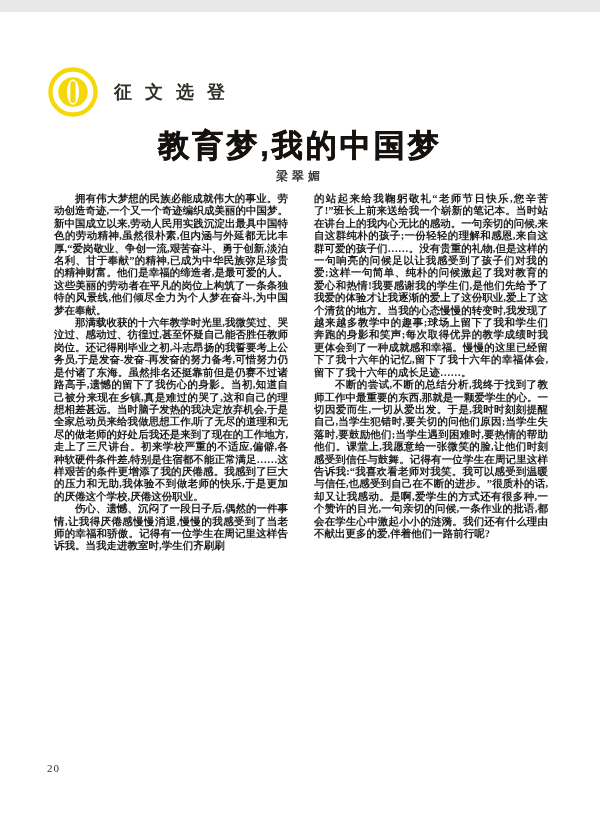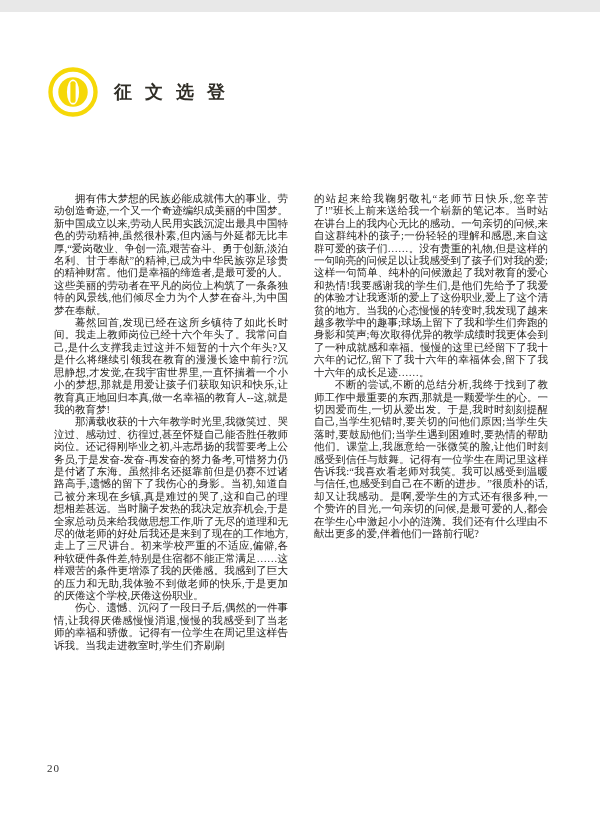--- a/index.html
+++ b/index.html
@@ -55,20 +55,21 @@
     font-size:12px;
     font-weight:bold;
     letter-spacing:4px;
     color:#3a3633;
   }
   .columns{
     position:absolute;top:181px;left:54px;
     width:494px;height:570px;
     display:flex;gap:26px;
     overflow:hidden;
+    font-weight:bold;
   }
   .col{
     flex:1 1 0;
     font-size:10.5px;
     line-height:12.4px;
     text-align:justify;
     color:var(--body-text);
   }
   .para{text-indent:2em;}
   .col-right .para:first-child{text-indent:0;}
@@ -88,30 +89,33 @@
   <div class="page-header">
     <svg class="emblem" viewBox="0 0 60 60" aria-hidden="true">
       <circle class="emblem-stroke" cx="30" cy="30" r="26" stroke-width="5"></circle>
       <circle class="emblem-fill" cx="30" cy="30" r="17"></circle>
       <ellipse class="emblem-hole" cx="30" cy="30" rx="7" ry="14.5"></ellipse>
       <rect class="emblem-fill" x="27" y="17.5" width="6" height="25" rx="2.5"></rect>
     </svg>
     <span class="badge-text">征文选登</span>
   </div>
 
+  <div class="title-wrap">
+    <h1 class="article-title">教育梦,我的中国梦</h1>
+  </div>
 
+  <div class="article-author">梁翠媚</div>
 
   <div class="columns">
     <div class="col col-left">
         <p class="para">拥有伟大梦想的民族必能成就伟大的事业。劳动创造奇迹,一个又一个奇迹编织成美丽的中国梦。新中国成立以来,劳动人民用实践沉淀出最具中国特色的劳动精神,虽然很朴素,但内涵与外延都无比丰厚,“爱岗敬业、争创一流,艰苦奋斗、勇于创新,淡泊名利、甘于奉献”的精神,已成为中华民族弥足珍贵的精神财富。他们是幸福的缔造者,是最可爱的人。这些美丽的劳动者在平凡的岗位上构筑了一条条独特的风景线,他们倾尽全力为个人梦在奋斗,为中国梦在奉献。</p>
-        <p class="para">蓦然回首,发现已经在这所乡镇待了如此长时间。我走上教师岗位已经十六个年头了。我常问自己,是什么支撑我走过这并不短暂的十六个年头?又是什么将继续引领我在教育的漫漫长途中前行?沉思静想,才发觉,在我宇宙世界里,一直怀揣着一个小小的梦想,那就是用爱让孩子们获取知识和快乐,让教育真正地回归本真,做一名幸福的教育人--这,就是我的教育梦!</p>
         <p class="para">那满载收获的十六年教学时光里,我微笑过、哭泣过、感动过、彷徨过,甚至怀疑自己能否胜任教师岗位。还记得刚毕业之初,斗志昂扬的我誓要考上公务员,于是发奋-发奋-再发奋的努力备考,可惜努力仍是付诸了东海。虽然排名还挺靠前但是仍赛不过诸路高手,遗憾的留下了我伤心的身影。当初,知道自己被分来现在乡镇,真是难过的哭了,这和自己的理想相差甚远。当时脑子发热的我决定放弃机会,于是全家总动员来给我做思想工作,听了无尽的道理和无尽的做老师的好处后我还是来到了现在的工作地方,走上了三尺讲台。初来学校严重的不适应,偏僻,各种软硬件条件差,特别是住宿都不能正常满足……这样艰苦的条件更增添了我的厌倦感。我感到了巨大的压力和无助,我体验不到做老师的快乐,于是更加的厌倦这个学校,厌倦这份职业。</p>
         <p class="para">伤心、遗憾、沉闷了一段日子后,偶然的一件事情,让我得厌倦感慢慢消退,慢慢的我感受到了当老师的幸福和骄傲。记得有一位学生在周记里这样告诉我。当我走进教室时,学生们齐刷刷</p>
       </div>
     <div class="col col-right">
         <p class="para">的站起来给我鞠躬敬礼“老师节日快乐,您辛苦了!”班长上前来送给我一个崭新的笔记本。当时站在讲台上的我内心无比的感动。一句亲切的问候,来自这群纯朴的孩子;一份轻轻的理解和感恩,来自这群可爱的孩子们……。没有贵重的礼物,但是这样的一句响亮的问候足以让我感受到了孩子们对我的爱;这样一句简单、纯朴的问候激起了我对教育的爱心和热情!我要感谢我的学生们,是他们先给予了我爱的体验才让我逐渐的爱上了这份职业,爱上了这个清贫的地方。当我的心态慢慢的转变时,我发现了越来越多教学中的趣事;球场上留下了我和学生们奔跑的身影和笑声;每次取得优异的教学成绩时我更体会到了一种成就感和幸福。慢慢的这里已经留下了我十六年的记忆,留下了我十六年的幸福体会,留下了我十六年的成长足迹……。</p>
-        <p class="para">不断的尝试,不断的总结分析,我终于找到了教师工作中最重要的东西,那就是一颗爱学生的心。一切因爱而生,一切从爱出发。于是,我时时刻刻提醒自己,当学生犯错时,要关切的问他们原因;当学生失落时,要鼓励他们;当学生遇到困难时,要热情的帮助他们。课堂上,我愿意给一张微笑的脸,让他们时刻感受到信任与鼓舞。记得有一位学生在周记里这样告诉我:“我喜欢看老师对我笑。我可以感受到温暖与信任,也感受到自己在不断的进步。”很质朴的话,却又让我感动。是啊,爱学生的方式还有很多种,一个赞许的目光,一句亲切的问候,是最可爱的人,都会在学生心中激起小小的涟漪。我们还有什么理由不献出更多的爱,伴着他们一路前行呢?</p>
+        <p class="para">不断的尝试,不断的总结分析,我终于找到了教师工作中最重要的东西,那就是一颗爱学生的心。一切因爱而生,一切从爱出发。于是,我时时刻刻提醒自己,当学生犯错时,要关切的问他们原因;当学生失落时,要鼓励他们;当学生遇到困难时,要热情的帮助他们。课堂上,我愿意给一张微笑的脸,让他们时刻感受到信任与鼓舞。记得有一位学生在周记里这样告诉我:“我喜欢看老师对我笑。我可以感受到温暖与信任,也感受到自己在不断的进步。”很质朴的话,却又让我感动。是啊,爱学生的方式还有很多种,一个赞许的目光,一句亲切的问候,一条作业的批语,都会在学生心中激起小小的涟漪。我们还有什么理由不献出更多的爱,伴着他们一路前行呢?</p>
       </div>
   </div>
 
   <div class="page-number">20</div>
 
 </div>
 
 </body></html>

